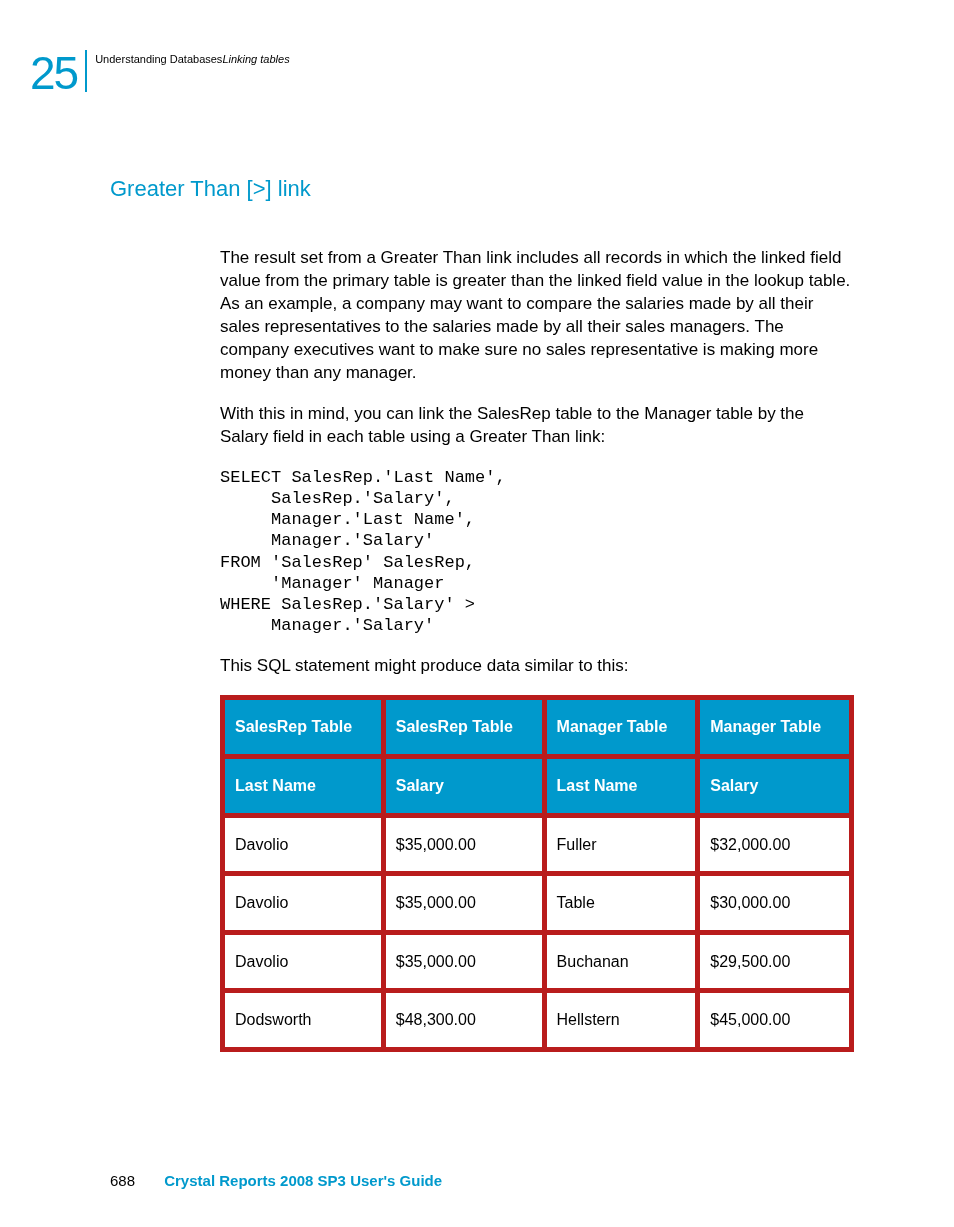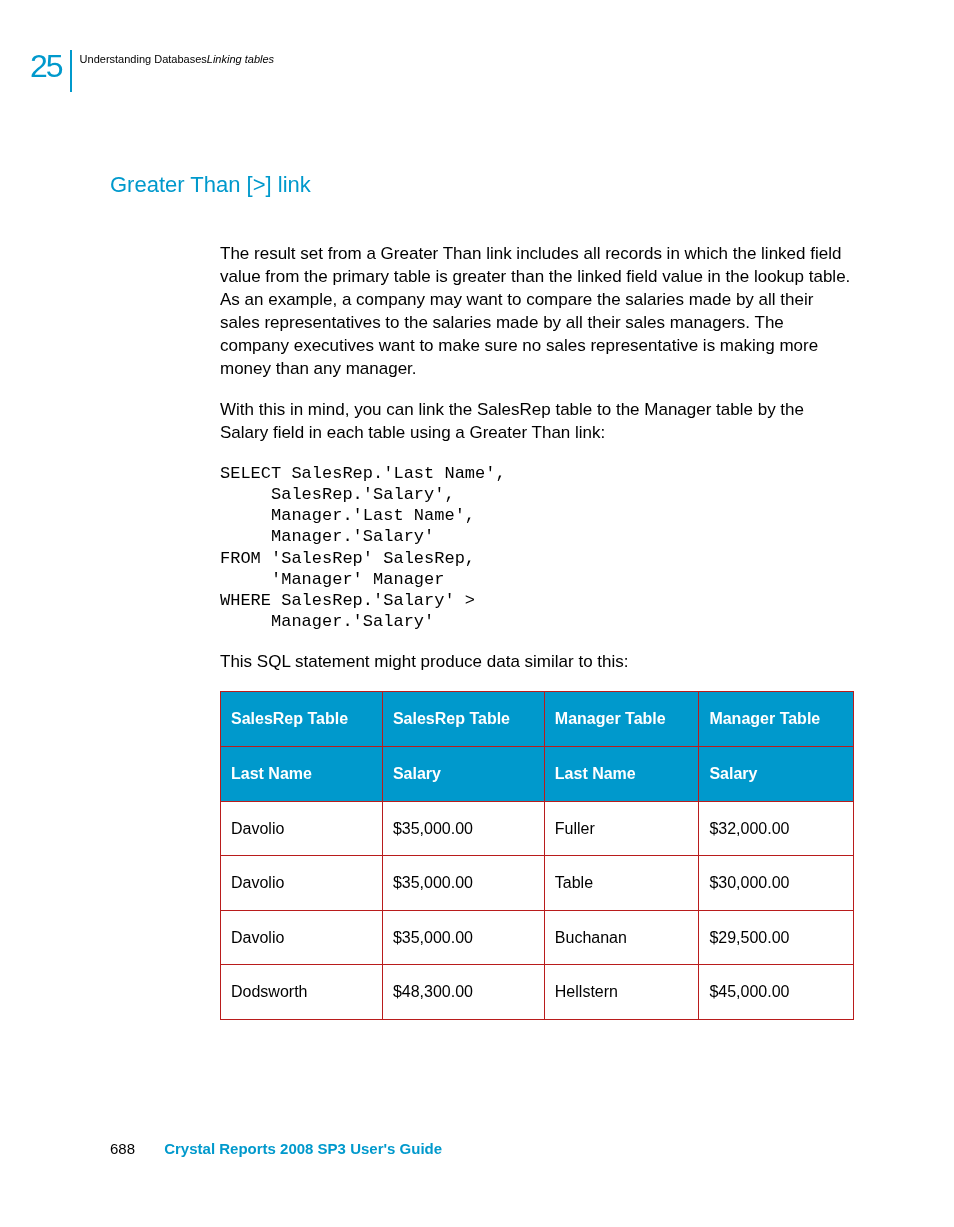--- a/index.html
+++ b/index.html
@@ -13,21 +13,21 @@
   }
   .page {
     padding: 50px 60px 40px 30px;
   }
   .header-block {
     display: flex;
     align-items: flex-start;
     margin-bottom: 80px;
   }
   .chapter-num {
-    font-size: 32px;
+    font-size: 46px;
     font-weight: 400;
     color: #0099cc;
     line-height: 1;
     margin-right: 8px;
     letter-spacing: -2px;
   }
   .header-sep {
     width: 2px;
     background: #0099cc;
     align-self: stretch;
@@ -64,21 +64,21 @@
     white-space: pre;
     line-height: 1.25;
     margin: 18px 0;
   }
   table.data {
     border-collapse: collapse;
     width: 100%;
     margin-top: 16px;
   }
   table.data th, table.data td {
-    border: 1px solid #b91c1c;
+    border: 5px solid #b91c1c;
     padding: 16px 10px;
     text-align: left;
     font-size: 16px;
     vertical-align: middle;
   }
   table.data th {
     background: #0099cc;
     color: #fff;
     font-weight: bold;
   }

